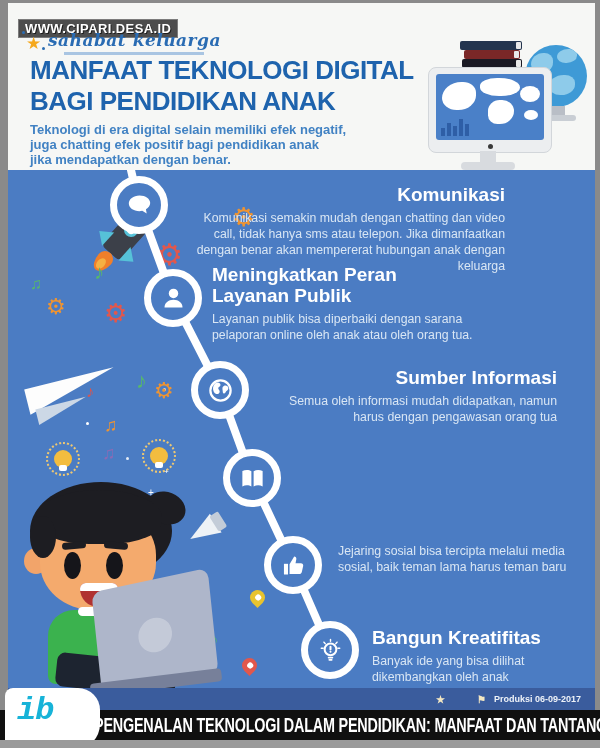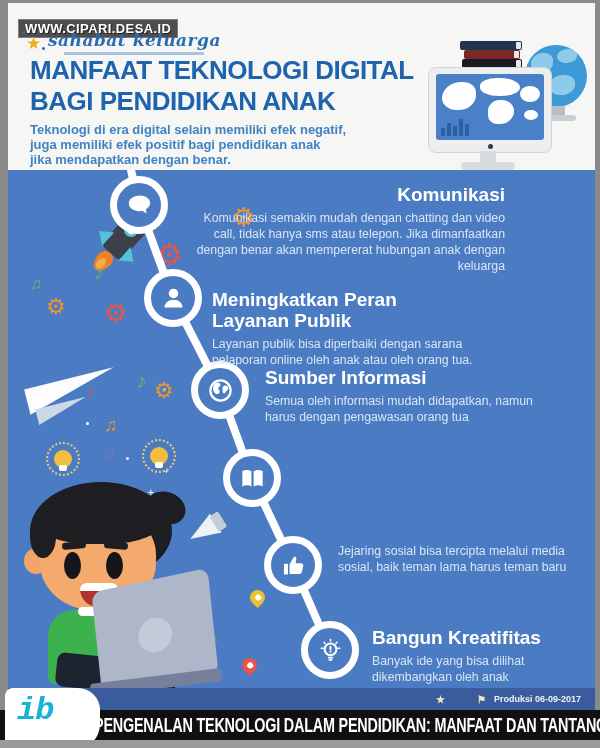--- a/index.html
+++ b/index.html
@@ -127,21 +127,21 @@
   <div class="header">
     <div class="watermark">WWW.CIPARI.DESA.ID</div>
     <span class="logo-star">★</span>
     <span class="logo-dot" style="left:14px;top:28px;"></span>
     <span class="logo-dot" style="left:34px;top:44px;"></span>
     <div class="logo-text">sahabat keluarga</div>
     <div class="logo-tagline"></div>
     <div class="title" style="top:52px;">MANFAAT TEKNOLOGI DIGITAL</div>
     <div class="title" style="top:83px;">BAGI PENDIDIKAN ANAK</div>
     <div class="intro-line" style="top:119px;">Teknologi di era digital selain memiliki efek negatif,</div>
-    <div class="intro-line" style="top:134px;">juga memiliki efek positif bagi pendidikan anak</div>
+    <div class="intro-line" style="top:134px;">juga chatting efek positif bagi pendidikan anak</div>
     <div class="intro-line" style="top:149px;">jika mendapatkan dengan benar.</div>
 
     <div class="globe">
       <b style="left:6px;top:8px;width:22px;height:20px;"></b>
       <b style="left:32px;top:4px;width:20px;height:14px;"></b>
       <b style="left:24px;top:30px;width:26px;height:20px;"></b>
     </div>
     <div class="globe-neck"></div>
     <div class="globe-base"></div>
     <div class="book" style="left:452px;top:38px;width:62px;background:#23344e;">
@@ -255,25 +255,25 @@
       <g stroke="#fff" stroke-width="1.3" stroke-linecap="round">
         <path d="M12 2.2v1.6M6.2 4.6l1.1 1.3M17.8 4.6l-1.1 1.3M3.8 10h1.7M20.2 10h-1.7"></path>
       </g>
     </svg>
   </div>
 
   <div class="tl-item" style="left:183px;top:184px;width:322px;text-align:right;">
     <h2 class="tl-title">Komunikasi</h2>
     <p class="tl-body">Komunikasi semakin mudah dengan chatting dan video call, tidak hanya sms atau telepon. Jika dimanfaatkan dengan benar akan mempererat hubungan anak dengan keluarga</p>
   </div>
-  <div class="tl-item" style="left:212px;top:289px;width:300px;">
+  <div class="tl-item" style="left:212px;top:264px;width:300px;">
     <h2 class="tl-title" style="width:195px;">Meningkatkan Peran Layanan Publik</h2>
     <p class="tl-body">Layanan publik bisa diperbaiki dengan sarana pelaporan online oleh anak atau oleh orang tua.</p>
   </div>
-  <div class="tl-item" style="left:265px;top:367px;width:292px;">
+  <div class="tl-item" style="left:265px;top:367px;width:292px;text-align:right;">
     <h2 class="tl-title">Sumber Informasi</h2>
     <p class="tl-body">Semua oleh informasi mudah didapatkan, namun harus dengan pengawasan orang tua</p>
   </div>
   <div class="tl-item" style="left:338px;top:543px;width:252px;">
     <p class="tl-body">Jejaring sosial bisa tercipta melalui media sosial, baik teman lama harus teman baru</p>
   </div>
   <div class="tl-item" style="left:372px;top:627px;width:205px;">
     <h2 class="tl-title">Bangun Kreatifitas</h2>
     <p class="tl-body">Banyak ide yang bisa dilihat dikembangkan oleh anak</p>
   </div>

